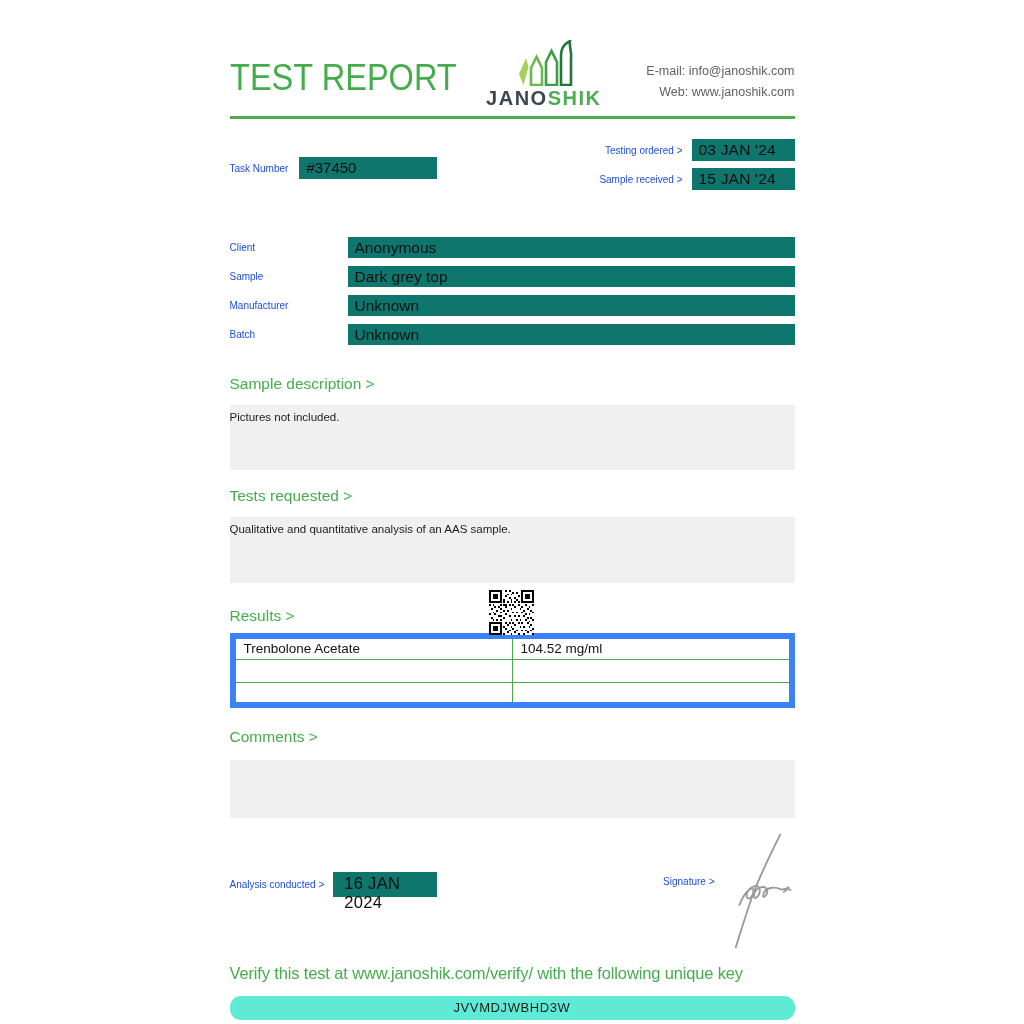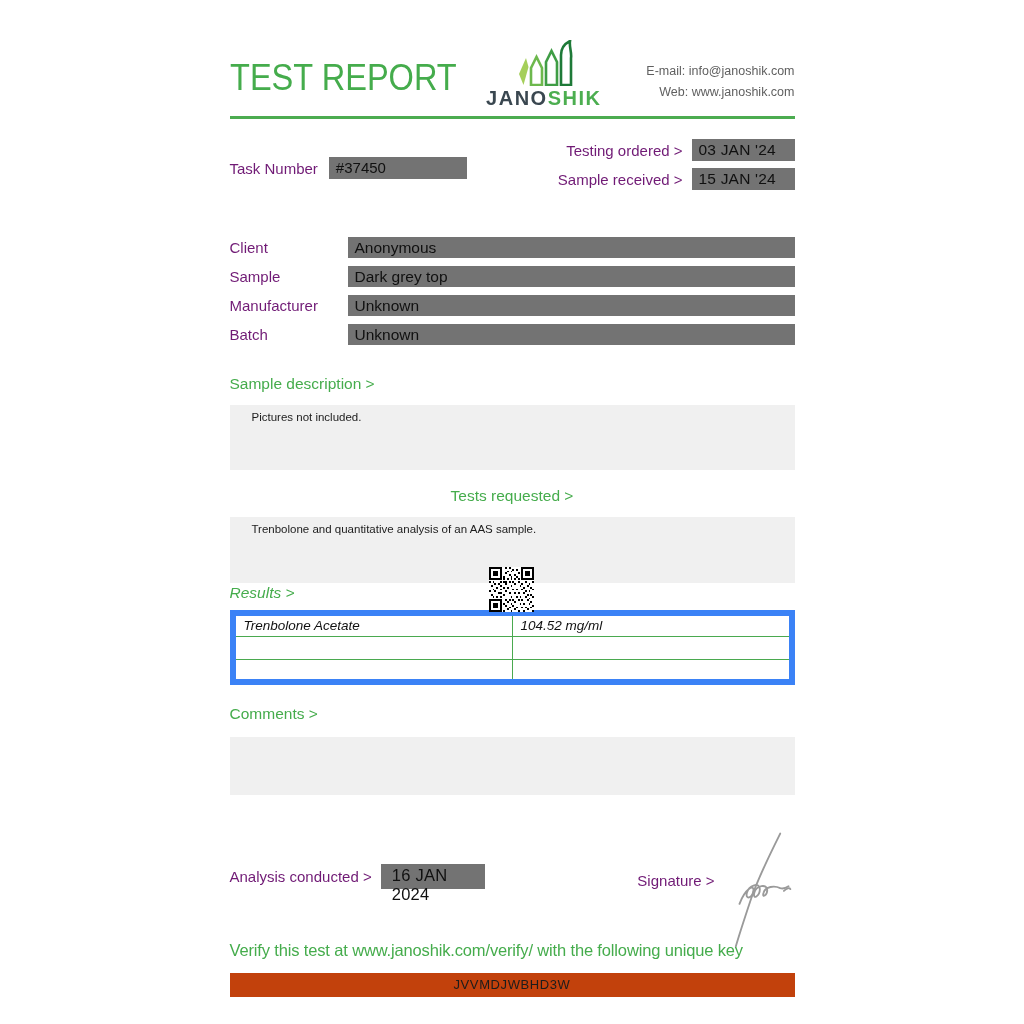--- a/index.html
+++ b/index.html
@@ -11,64 +11,64 @@
   .hdr { display:flex; justify-content:space-between; align-items:flex-start; height:72px; }
   .title { font-size:37px; font-weight:400; color:#45ac4c; margin-top:17px;
     letter-spacing:0px; transform:scaleX(0.88); transform-origin:left center; white-space:nowrap; }
   .logo { display:flex; flex-direction:column; align-items:center; margin-left:-46px; }
   .logo svg { display:block; }
   .logo-text { font-size:20px; font-weight:700; letter-spacing:1.5px; color:#3a4750; margin-top:1px; }
   .logo-text .grn { color:#4cae50; }
   .contact { text-align:right; font-size:12.5px; color:#5f5f5f; line-height:1.65; margin-top:21px; }
   .divider { height:3px; background:#4cac50; margin-top:4px; }
 
-  .glabel { color:#701a75; font-size:15px; white-space:nowrap; }
-  .field { background:#737373; color:#101010; font-size:15px; padding:2px 7px; }
+  .glabel { color:#1d4ed8; font-size:10px; white-space:nowrap; }
+  .field { background:#0f766e; color:#101010; font-size:15px; padding:2px 7px; }
 
   
   .task-row { display:flex; justify-content:space-between; margin-top:20px; }
   .task-left { display:flex; align-items:center; gap:11px; }
   .task-field { width:138px; height:22px; font-size:15px; }
   .task-right .drow { display:flex; align-items:center; justify-content:flex-end; gap:9px; margin-bottom:7px; }
   .date-field { width:103px; height:22px; font-size:15.5px; letter-spacing:0.2px; }
 
   
   .info { margin-top:40px; }
   .irow { display:flex; align-items:center; margin-bottom:8px; }
   .irow .glabel { width:118px; flex-shrink:0; }
   .irow .field { flex:1; height:21px; font-size:15.5px; line-height:17px; }
 
   
   .sec-head { color:#45ac4c; font-size:15.5px; }
-  .bigbox { background:#f0f0f0; font-size:11.5px; color:#1c1c1c; padding:6px 22px; margin-top:12px; }
+  .bigbox { background:#f0f0f0; font-size:11.5px; color:#1c1c1c; padding:6px 0; margin-top:12px; }
   .box-sample { height:65px; margin-top:12px; }
   .box-tests  { height:66px; margin-top:12px; }
   .box-comments { height:58px; margin-top:14px; }
   .mt-sample { margin-top:30px; }
-  .mt-tests  { margin-top:17px;text-align:center; }
-  .mt-results{ margin-top:1px;font-style:italic; }
+  .mt-tests  { margin-top:17px; }
+  .mt-results{ margin-top:24px; }
   .mt-comments{ margin-top:20px; }
 
   
   .results-wrap { position:relative; }
   .qr { position:absolute; left:50%; margin-left:-23px; top:-17px; width:45px; height:45px; }
   table.results { width:100%; border-collapse:collapse; table-layout:fixed; margin-top:8px;
     border:6px solid #3b82f6; }
   table.results td { border:1.6px solid #4aa94f; height:23px; font-size:13.5px;
     color:#111; padding:1px 8px; }
 
   
-  .foot-row { display:flex; align-items:flex-end; margin-top:54px; height:40px; }
+  .foot-row { display:flex; align-items:flex-start; margin-top:54px; height:40px; }
   .an-left { display:flex; align-items:center; gap:9px; }
   .an-field { font-size:16.5px; height:25px; padding:2px 11px; width:104px; letter-spacing:0.3px; }
   .sig-group { margin-left:auto; display:flex; align-items:center; gap:0; }
   .sig-img { margin:-42px 0 -66px 6px; }
   .verify { margin-top:52px; color:#45ac4c; font-size:16.5px; white-space:nowrap; letter-spacing:-0.15px; }
-  .keybar { margin-top:13px; background:#c2410c; height:24px; line-height:24px;
-    text-align:center; font-size:13px; letter-spacing:0.6px; color:#1c1c1c; }
+  .keybar { margin-top:13px; background:#5eead4; height:24px; line-height:24px;
+    text-align:center; font-size:13px; letter-spacing:0.6px; color:#1c1c1c;border-radius:11px; }
 </style>
 </head>
 <body>
 
 <div class="page">
 
   <div class="hdr">
     <div class="title">TEST REPORT</div>
     <div class="logo">
       <span>
@@ -121,21 +121,21 @@
     <div class="irow">
       <span class="glabel">Batch</span>
       <span class="field">Unknown</span>
     </div>
   </div>
 
   <div class="sec-head mt-sample">Sample description &gt;</div>
   <div class="bigbox box-sample">Pictures not included.</div>
 
   <div class="sec-head mt-tests">Tests requested &gt;</div>
-  <div class="bigbox box-tests">Trenbolone and quantitative analysis of an AAS sample.</div>
+  <div class="bigbox box-tests">Qualitative and quantitative analysis of an AAS sample.</div>
 
   <div class="results-wrap mt-results">
     <span class="qr">
       <svg width="45" height="45" viewBox="0 0 25 25" shape-rendering="crispEdges">
         <rect width="25" height="25" fill="#ffffff"></rect>
         <path fill="#000000" fill-rule="evenodd" d="M0 0h7v7H0z M1 1h5v5H1z M2 2h3v3H2z
           M18 0h7v7h-7z M19 1h5v5h-5z M20 2h3v3h-3z
           M0 18h7v7H0z M1 19h5v5H1z M2 20h3v3H2z
           M8 6h1v1H8z M10 6h1v1h-1z M12 6h1v1h-1z M14 6h1v1h-1z M16 6h1v1h-1z
           M6 8h1v1H6z M6 10h1v1H6z M6 12h1v1H6z M6 14h1v1H6z M6 16h1v1H6z

